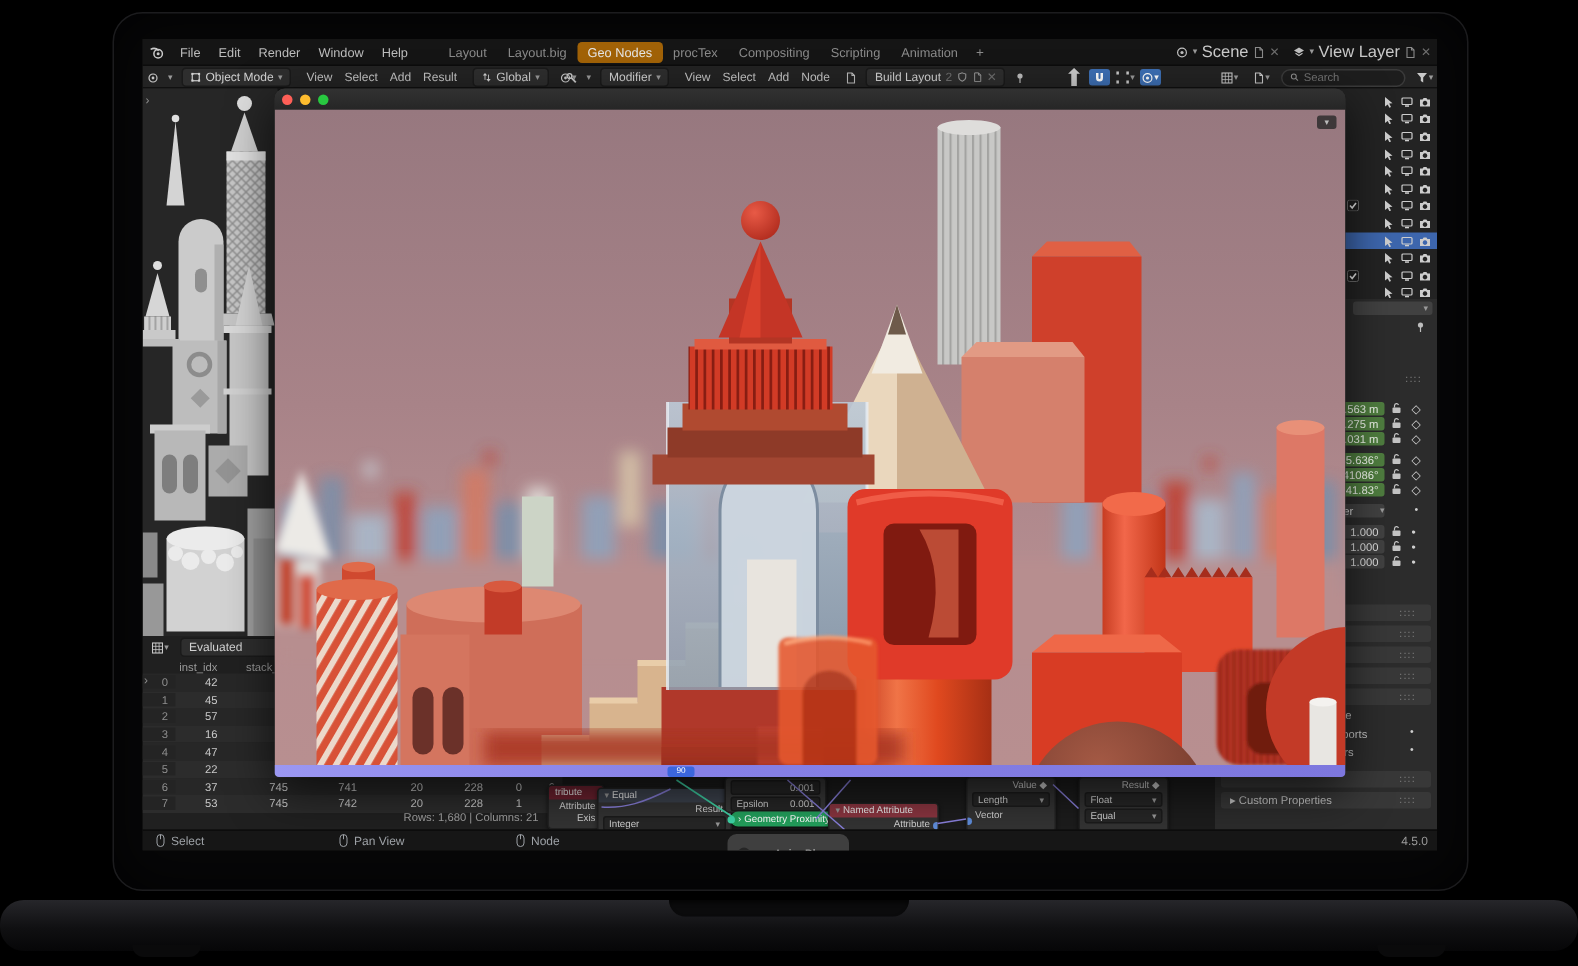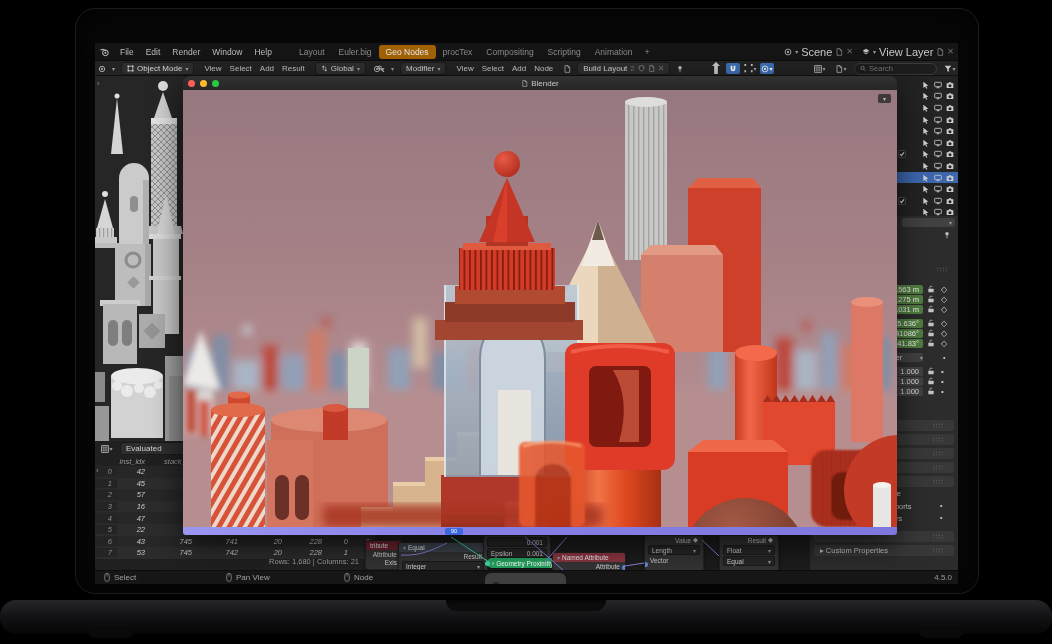--- a/index.html
+++ b/index.html
@@ -7,21 +7,21 @@
   .abs{position:absolute;}
   
   #lid{position:absolute;left:75px;top:8px;width:902px;height:584px;background:#070708;
     border-radius:20px;border:1px solid #1c1c1e;box-shadow:0 0 40px rgba(0,0,0,.8) inset;}
   #base{position:absolute;left:0;top:600px;width:1052px;height:34px;border-radius:16px;
     background:linear-gradient(#26262a, #101012 55%, #060607);}
   #base-notch{position:absolute;left:446px;top:600px;width:160px;height:11px;background:#0b0b0c;
     border-radius:0 0 12px 12px;box-shadow:0 2px 3px rgba(0,0,0,.6) inset;}
   .foot{position:absolute;top:630px;width:46px;height:8px;background:#0a0a0b;border-radius:0 0 8px 8px;}
   
-  #screen{position:absolute;left:95px;top:43px;width:863px;height:541px;background:#141414;overflow:hidden;}
+  #screen{position:absolute;left:95px;top:26px;width:863px;height:541px;background:#141414;overflow:hidden;}
   
   #topbar{position:absolute;left:0;top:0;width:863px;height:18px;background:#151515;display:flex;align-items:center;border-bottom:1px solid #0c0c0c;box-sizing:border-box;}
   #topbar .menu{font-size:8.5px;color:#bdbdbd;margin:0 6px;}
   #tabs{display:flex;align-items:center;margin-left:14px;}
   .tab{font-size:8.5px;color:#8b8b8b;padding:2px 7px;border-radius:3px;}
   .tab.active{background:#a16207;color:#e6e6e6;}
   .tab-add{font-size:9px;color:#8b8b8b;padding:0 5px;}
   #topbar-right{margin-left:auto;display:flex;align-items:center;gap:3px;padding-right:4px;}
   .tb-lbl{font-size:11px;color:#c9c9c9;}
   .dim{color:#6f6f6f;font-size:8px;}
@@ -54,21 +54,21 @@
   .gray{background:#414141;color:#dcdcdc;}
   .prow-ic{position:absolute;color:#c3c3c3;}
   .dots{position:absolute;right:10px;color:#787878;font-size:7px;letter-spacing:1px;}
   .phead{position:absolute;left:4px;width:140px;height:11px;background:#383838;border-radius:2px;}
   .plabel{position:absolute;font-size:7.5px;color:#c6c6c6;white-space:nowrap;}
   .pdot{position:absolute;color:#cfcfcf;font-size:7px;}
   
   #ss-head{display:flex;align-items:center;height:15px;padding-left:3px;gap:4px;}
   #ss-cols,.srow{display:grid;grid-template-columns:22px 33px 47px 46px 44px 40px 26px 22px;height:11.6px;align-items:center;}
   #ss-cols{color:#9a9a9a;font-size:7.5px;height:10px;}
-  #ss-cols div,.scell{text-align:right;padding-right:5px;font-style:italic;}
+  #ss-cols div,.scell{text-align:right;padding-right:5px;}
   .srow{font-size:7.5px;color:#c9c9c9;}
   .srow:nth-child(odd){background:#272727;}
   .srow:nth-child(even){background:#2c2c2c;}
   .scell.idx{color:#8e8e8e;background:#242424;}
   #ss-stats{position:absolute;right:16px;top:116px;font-size:7.5px;color:#9f9f9f;white-space:nowrap;}
   
   .node{position:absolute;background:#333;border:1px solid #222;border-radius:3px;overflow:hidden;box-shadow:0 1px 3px rgba(0,0,0,.5);}
   .nhead{height:9px;font-size:6.5px;color:#e8e8e8;display:flex;align-items:center;padding:0 4px;gap:2px;white-space:nowrap;overflow:hidden;}
   .nrow{height:8px;font-size:6.5px;color:#cfcfcf;display:flex;align-items:center;padding:0 5px;}
   .nrow.out{justify-content:flex-end;}
@@ -197,21 +197,21 @@
       </svg>
     <span style="display:flex">
         <span class="menu">File</span>
         <span class="menu">Edit</span>
         <span class="menu">Render</span>
         <span class="menu">Window</span>
         <span class="menu">Help</span>
       </span>
     <span id="tabs">
         <span class="tab">Layout</span>
-        <span class="tab">Euler.big</span>
+        <span class="tab">Layout.big</span>
         <span class="tab active">Geo Nodes</span>
         <span class="tab">procTex</span>
         <span class="tab">Compositing</span>
         <span class="tab">Scripting</span>
         <span class="tab">Animation</span>
       </span>
     <span class="tab-add">+</span>
     <div id="topbar-right">
       <svg class="ic" style="color:#bfbfbf">
           <use href="#i-ball"></use>
@@ -805,21 +805,21 @@
           <div class="scell">47</div>
           <div class="scell">7</div>
         </div>
         <div class="srow">
           <div class="scell idx">5</div>
           <div class="scell">22</div>
           <div class="scell">7</div>
         </div>
         <div class="srow">
           <div class="scell idx">6</div>
-          <div class="scell">43</div>
+          <div class="scell">37</div>
           <div class="scell">745</div>
           <div class="scell">741</div>
           <div class="scell">20</div>
           <div class="scell">228</div>
           <div class="scell">0</div>
           <div class="scell">0</div>
         </div>
         <div class="srow">
           <div class="scell idx">7</div>
           <div class="scell">53</div>
@@ -832,26 +832,20 @@
         </div>
       </div>
     <div id="ss-stats">Rows: 1,680   |   Columns: 21</div>
   </div>
 
   <div id="rwindow">
     <div id="rtitle">
       <span class="light" style="background:var(--traffic-red,#ff5f57)"></span>
       <span class="light" style="background:var(--traffic-yellow,#febc2e)"></span>
       <span class="light" style="background:var(--traffic-green,#28c840)"></span>
-      <span class="title">
-        <svg class="ic" style="width:7px;height:7px;color:#b8b8b8">
-            <use href="#i-doc"></use>
-          </svg>
-        <span>Blender</span>
-      </span>
     </div>
     <div id="rimg">
       <svg width="714" height="437" viewBox="0 0 714 437" preserveAspectRatio="none">
         <defs>
           <linearGradient id="sky" x1="0" y1="0" x2="0" y2="1">
             <stop offset="0" stop-color="#97787f"></stop>
               <stop offset="0.45" stop-color="#a88388"></stop>
             <stop offset="0.72" stop-color="#b58d90"></stop>
               <stop offset="1" stop-color="#b88f90"></stop>
           </linearGradient>

